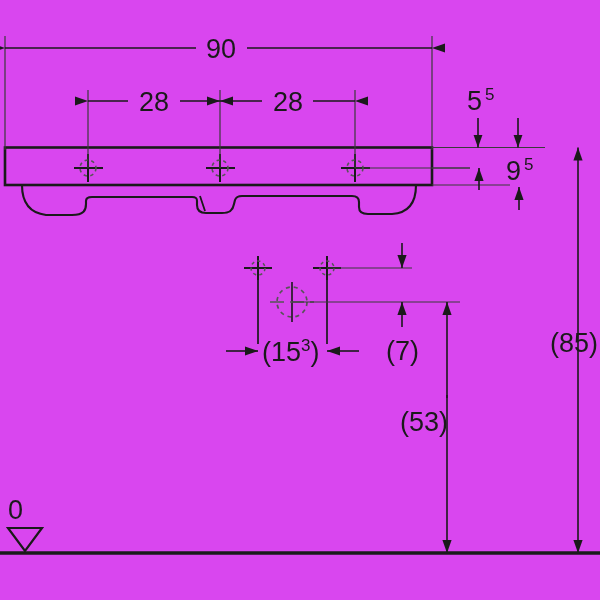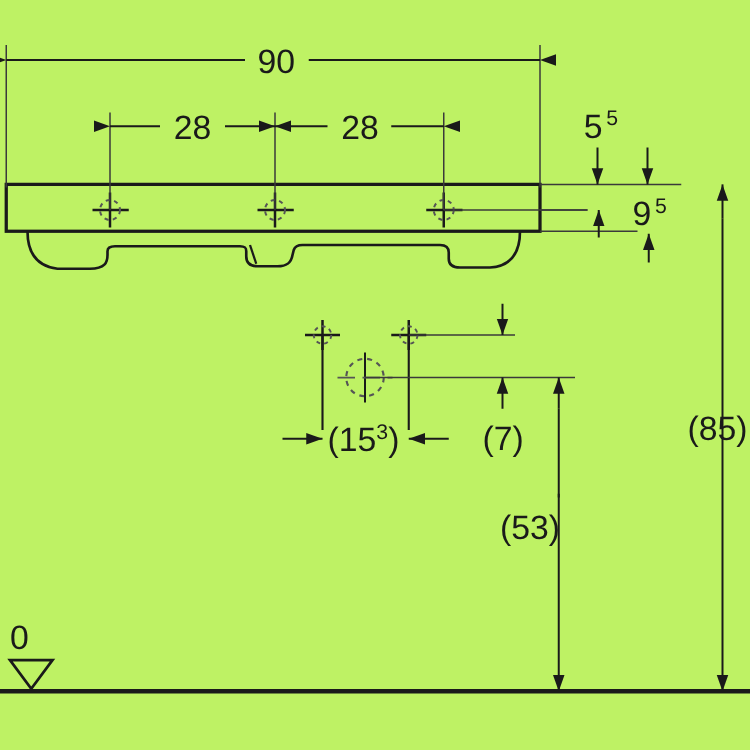--- a/index.html
+++ b/index.html
@@ -10,21 +10,21 @@
   body {
     width: 600px;
     height: 600px;
     font-family: "Liberation Sans", sans-serif;
     overflow: hidden;
   }
   #drawing-root {
     position: relative;
     width: 600px;
     height: 600px;
-    background: #bef264;
+    background: #d946ef;
   }
   svg#tech-drawing {
     display: block;
     width: 600px;
     height: 600px;
   }
   .dim-text {
     font-family: "Liberation Sans", sans-serif;
     font-size: 27px;
     fill: #1a1a1a;

